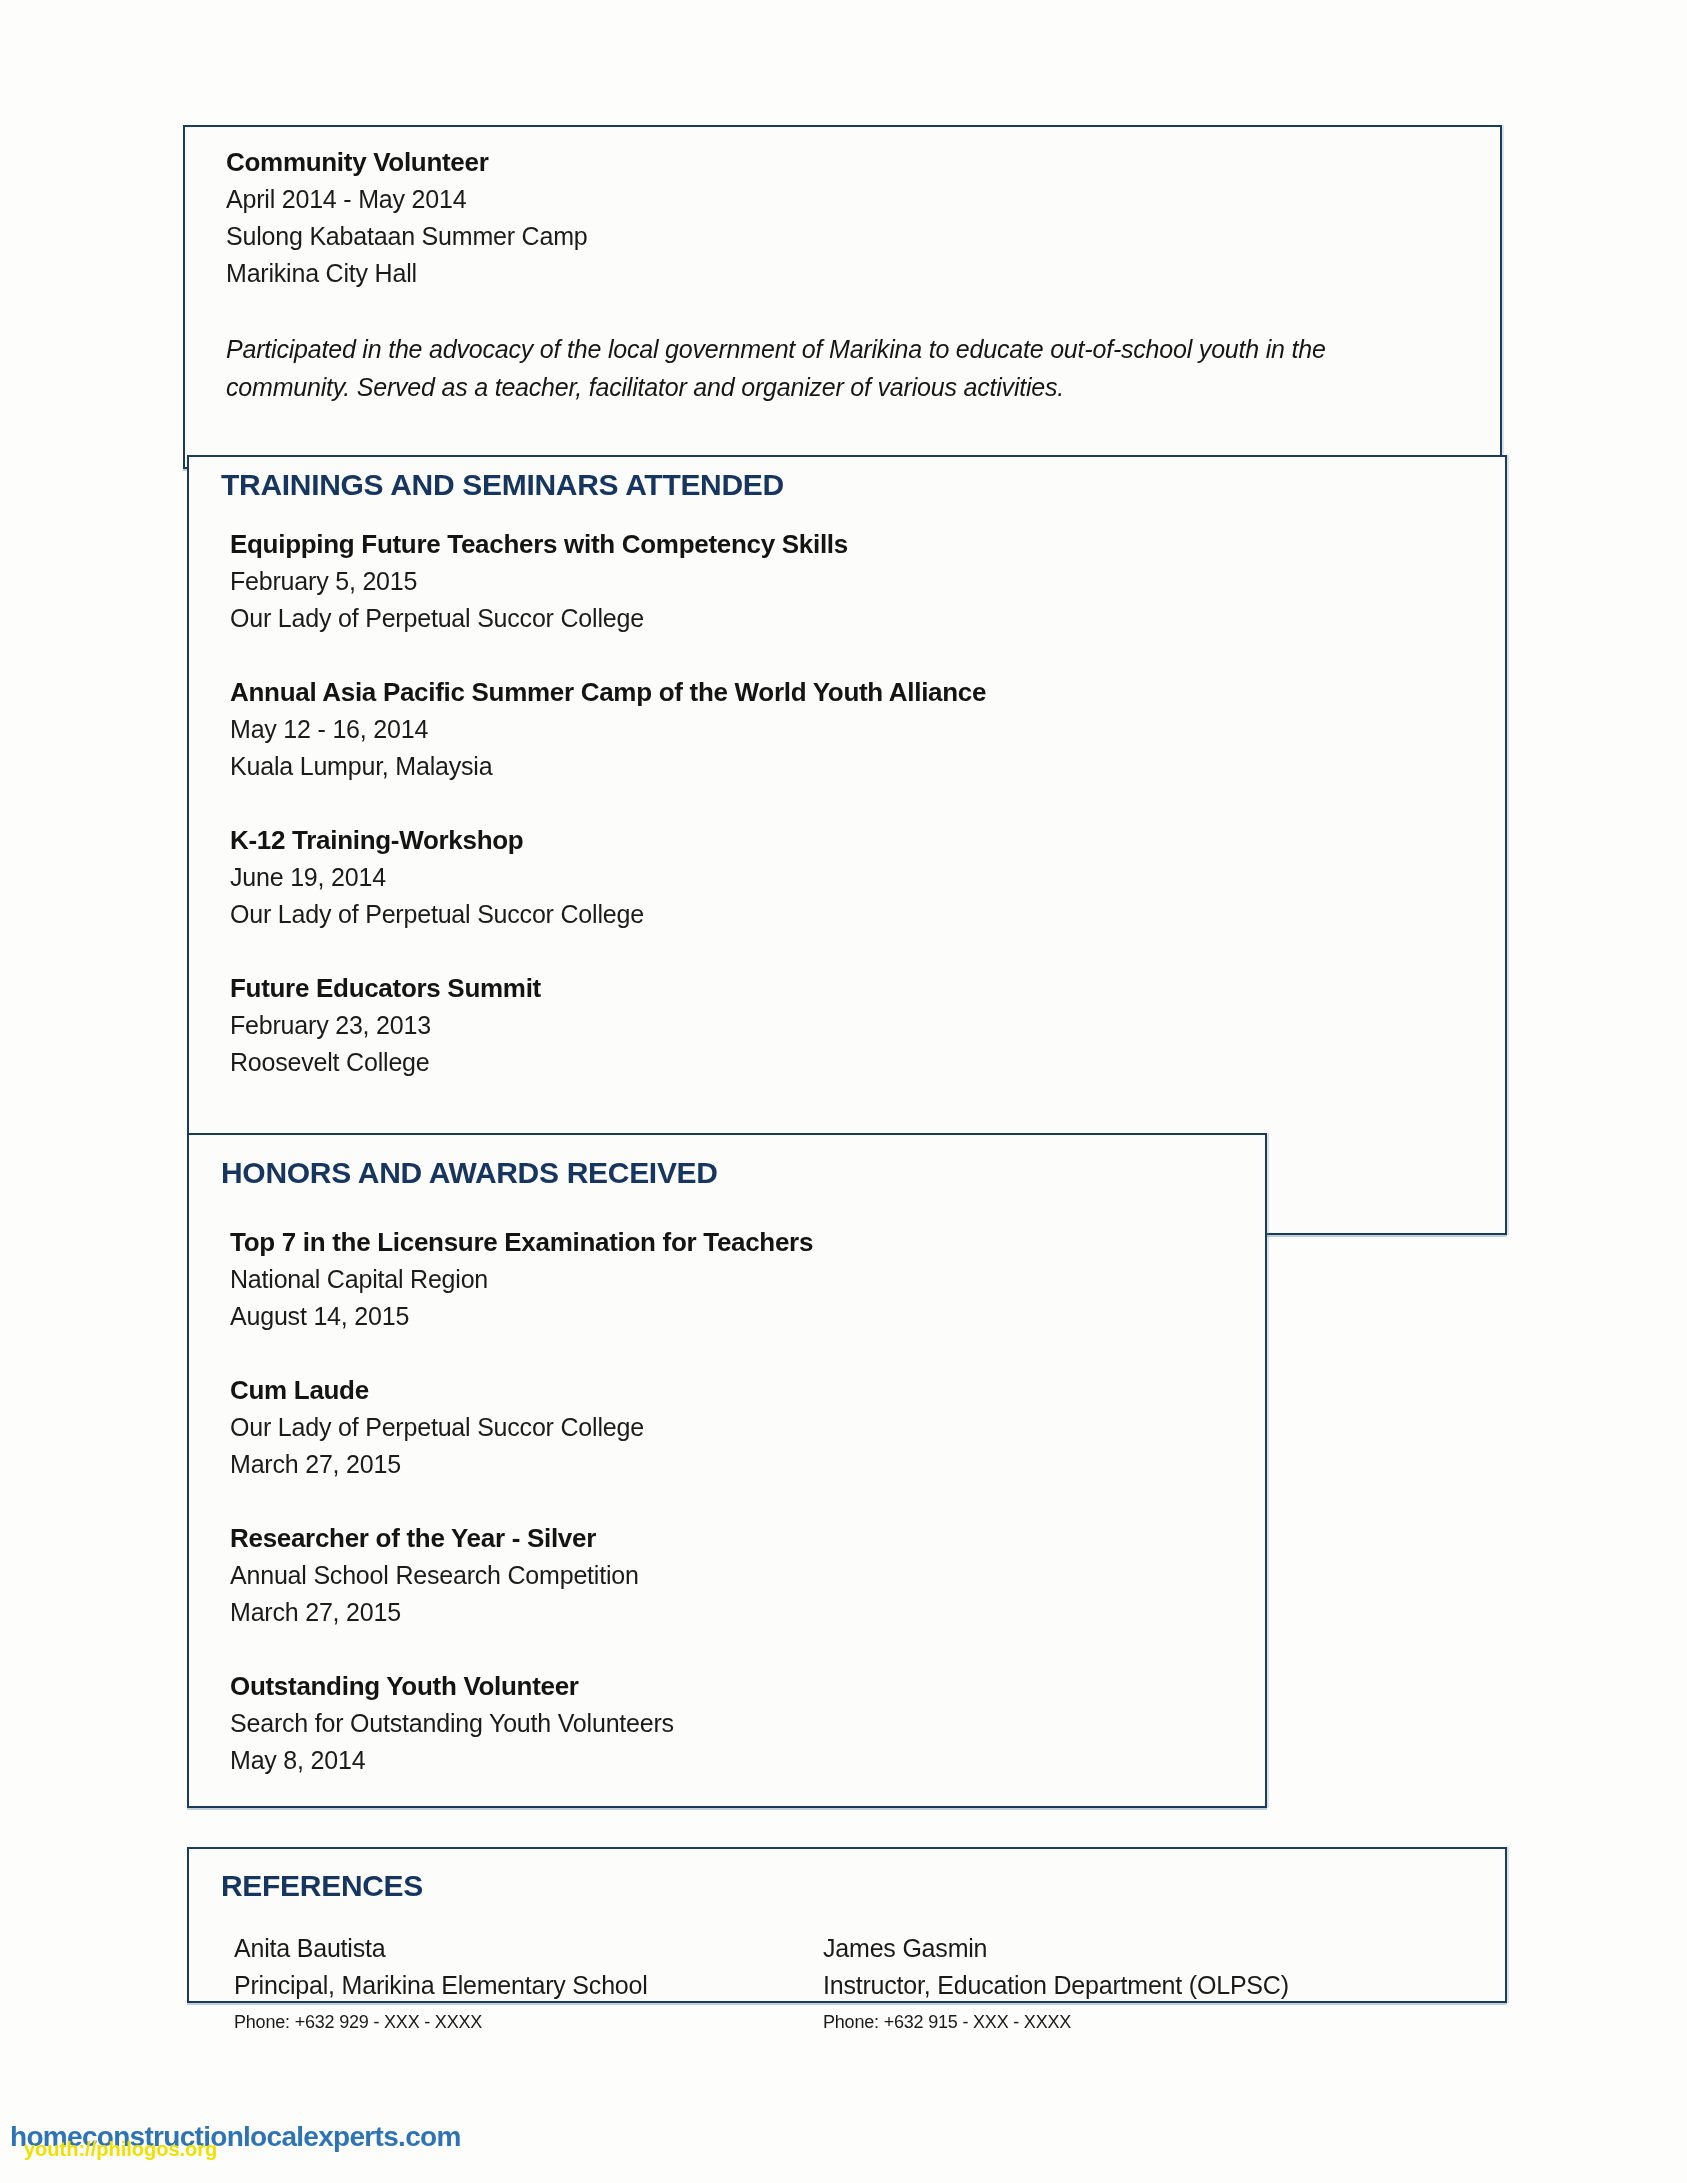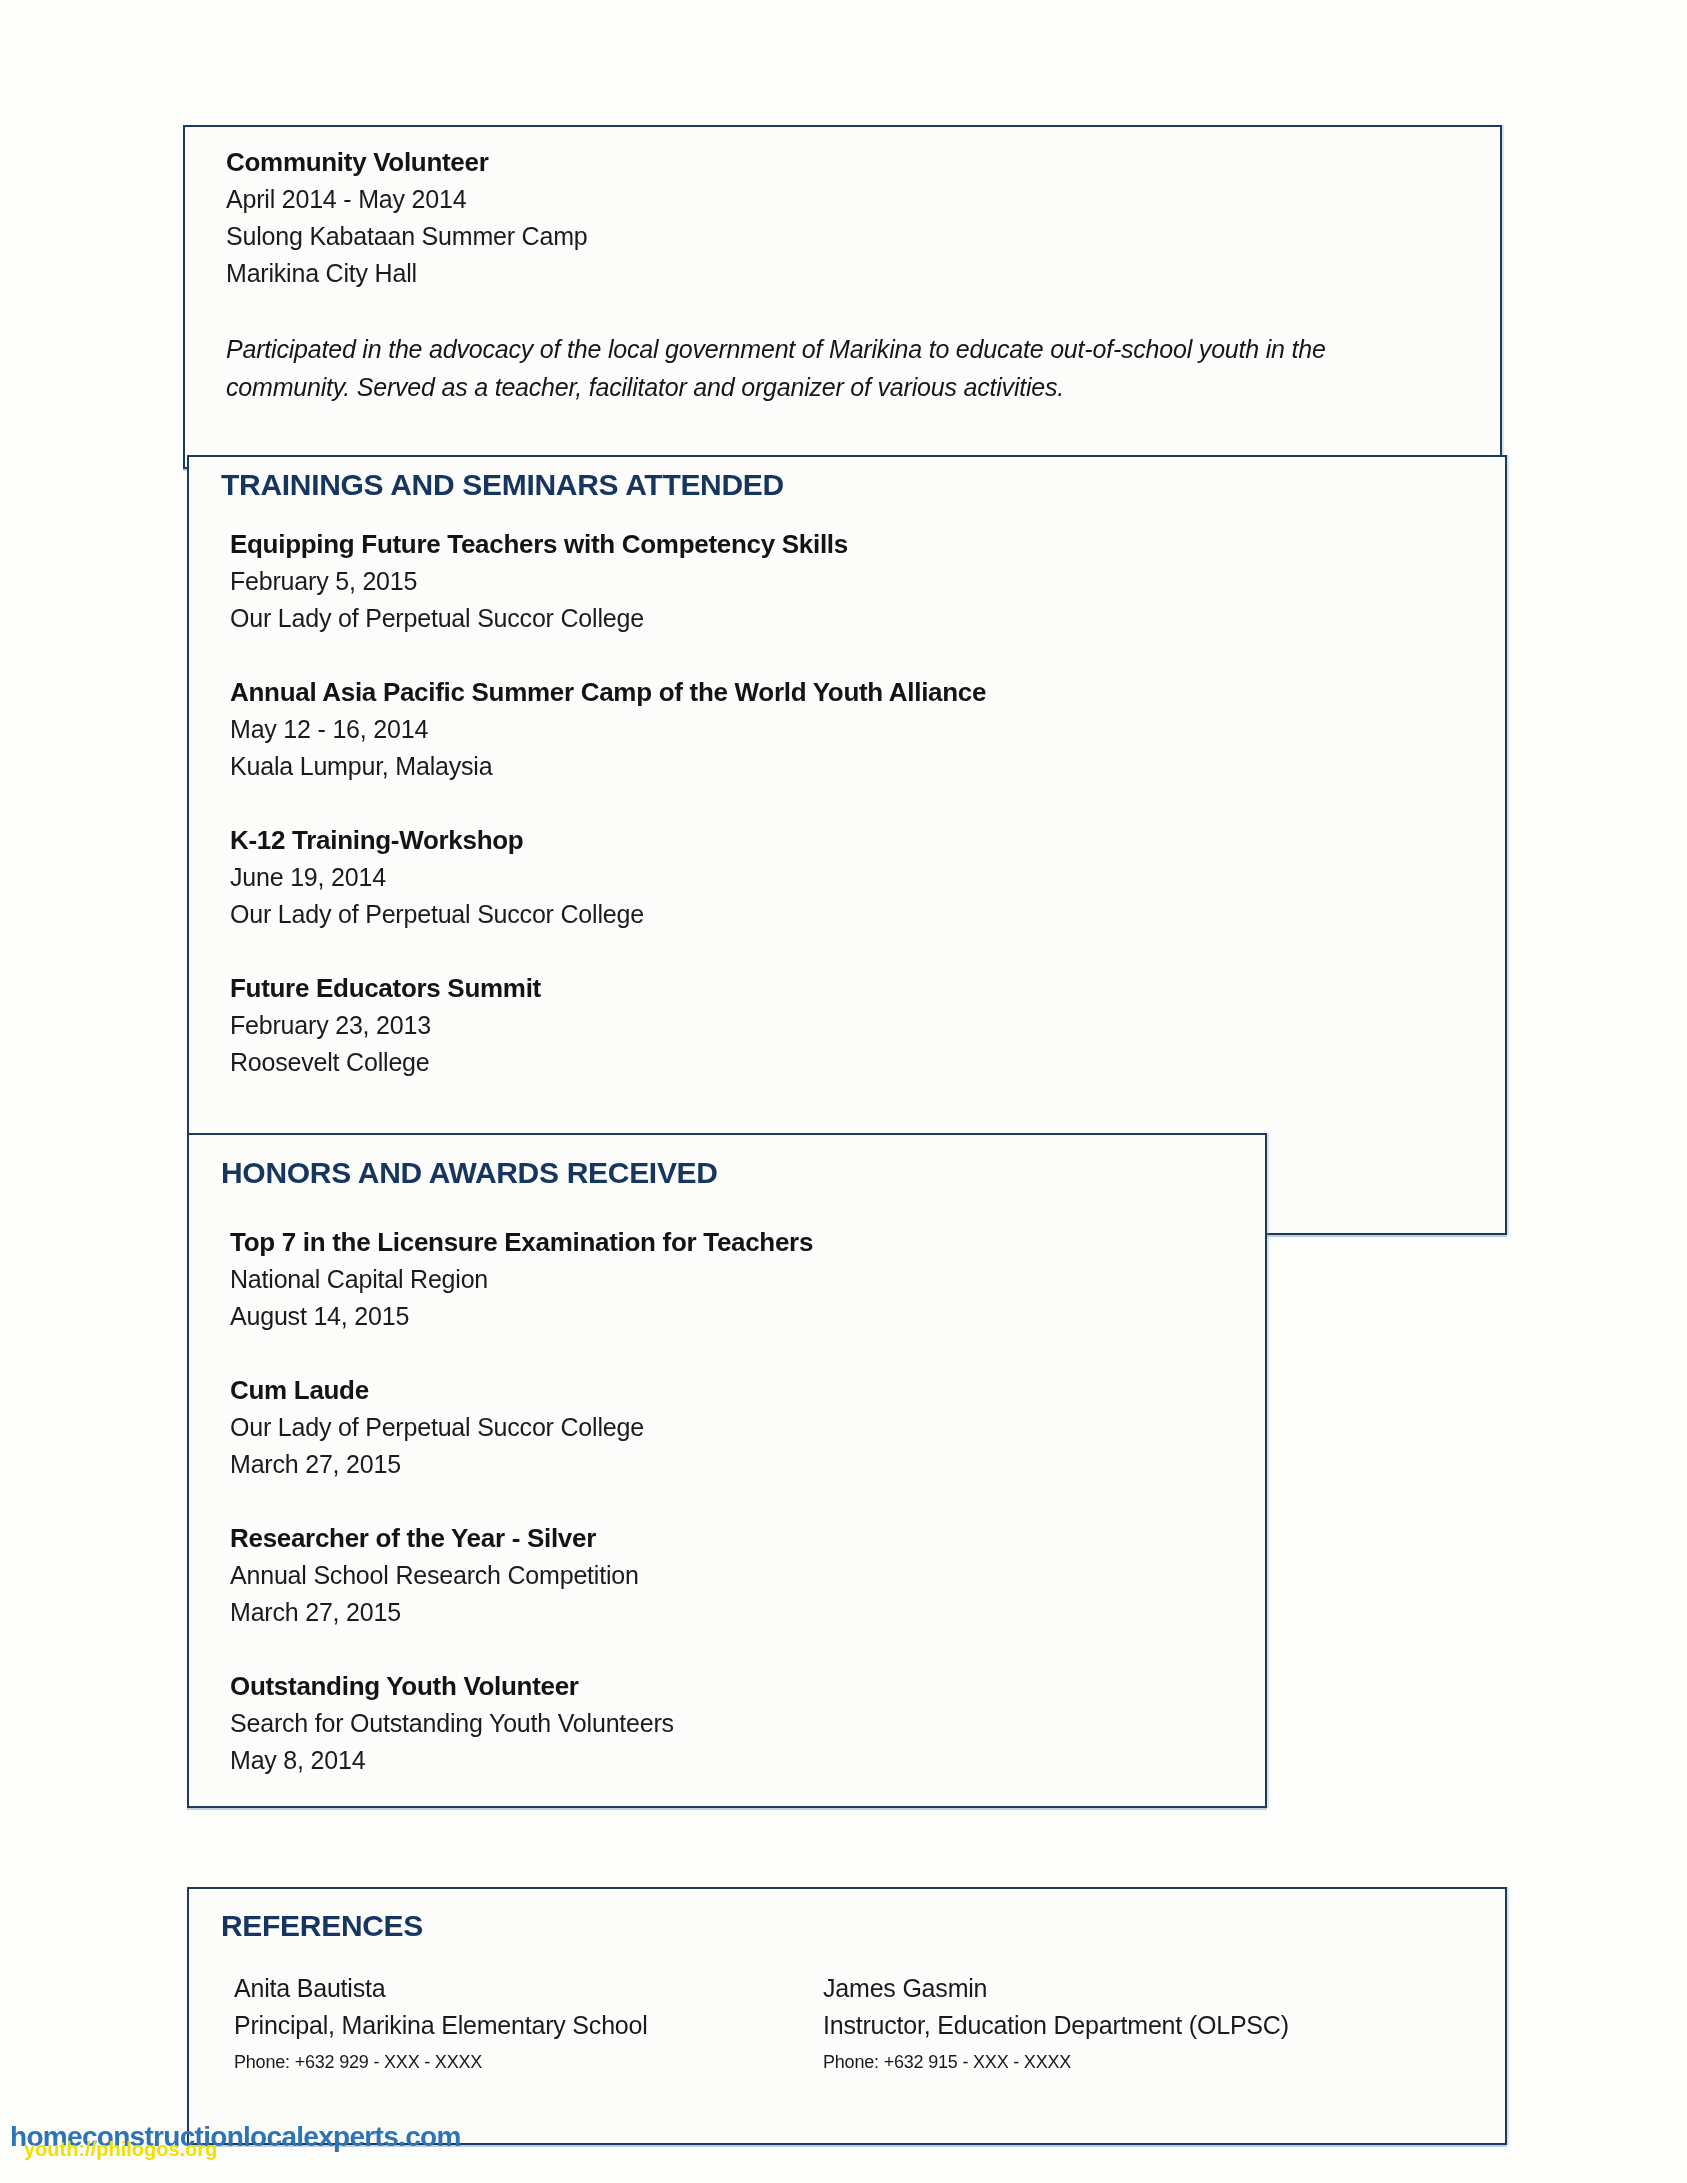--- a/index.html
+++ b/index.html
@@ -13,21 +13,21 @@
   .box{
     position:absolute;
     background:#fcfcfa;
     border:2.6px solid #1c3a5e;
     box-shadow:0 2px 0 rgba(120,150,185,.45), 2px 0 0 rgba(120,150,185,.25);
     box-sizing:border-box;
   }
   #box-community{left:183px;top:125px;width:1319px;height:344px;}
   #box-trainings{left:187px;top:455px;width:1320px;height:780px;}
   #box-honors{left:187px;top:1133px;width:1080px;height:675px;}
-  #box-references{left:187px;top:1847px;width:1320px;height:258px;margin-top:40px;}
+  #box-references{left:187px;top:1847px;width:1320px;height:156px;}
 
   .section-heading{
     font-size:30px;font-weight:bold;color:#16355f;
     letter-spacing:-0.3px;
     padding:10.6px 0 0 32px;
     margin:0 0 24px 0;
   }
   #box-honors .section-heading{padding-top:21px;margin-bottom:34px;}
   #box-references .section-heading{padding-top:20px;margin-bottom:26.5px;}
 

